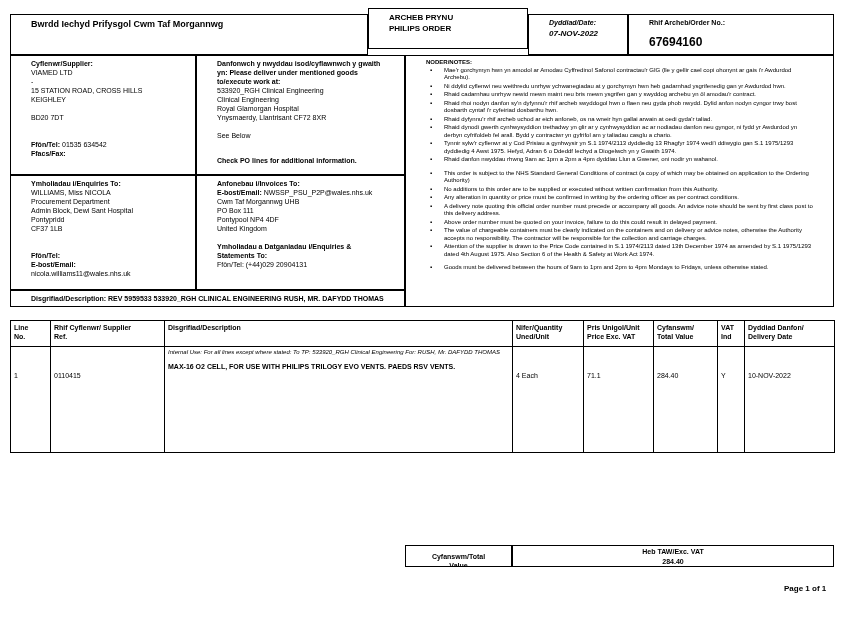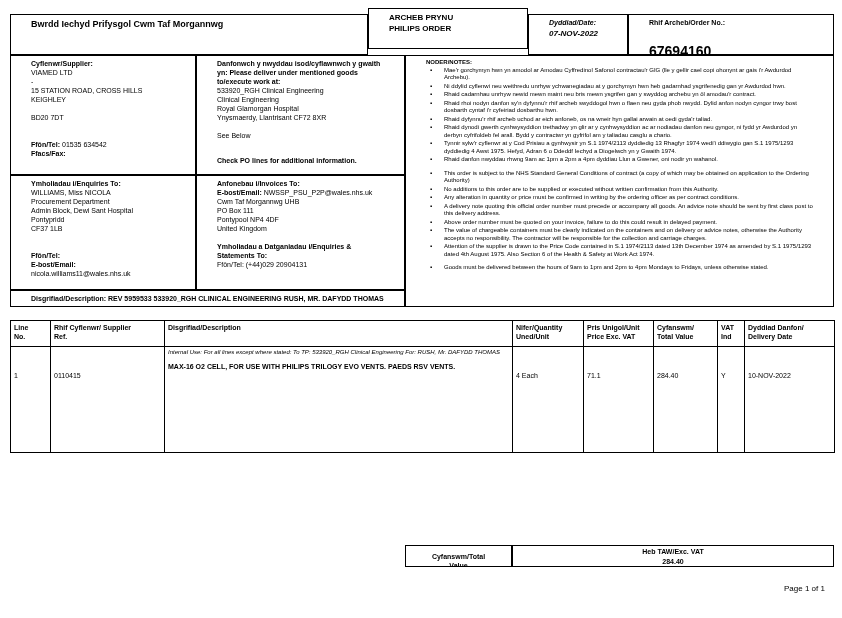--- a/index.html
+++ b/index.html
@@ -17,21 +17,21 @@
   }
   .b { font-weight:bold; }
   .line { min-height:9px; }
 
   
   #box-org     { left:10px;  top:14px; width:358px; height:41px; font-size:9px; line-height:13px; font-weight:bold; }
   #box-title   { left:368px; top:8px; width:160px; height:41px; font-weight:bold; font-size:8px; line-height:11px; }
   #box-date    { left:528px; top:14px; width:100px; height:41px; font-weight:bold;font-style:italic; }
   #box-date .val { font-size:8px; margin-top:2px; }
   #box-orderno { left:628px; top:14px; width:206px; height:41px; font-weight:bold; }
-  #box-orderno .val { font-size:14px; margin-top:20px; }
+  #box-orderno .val { font-size:12px; margin-top:11px; }
 
   
   #box-supplier { left:10px;  top:55px;  width:186px; height:120px; }
   #box-deliver  { left:196px; top:55px;  width:209px; height:120px; }
   #box-notes    { left:405px; top:55px;  width:429px; height:252px; font-size:6px; line-height:7.5px; }
   #box-enquiries{ left:10px;  top:175px; width:186px; height:115px; }
   #box-invoices { left:196px; top:175px; width:209px; height:115px; }
   #box-desc     { left:10px;  top:290px; width:395px; height:17px; font-weight:bold; white-space:nowrap; }
 
   .phones { margin-top:18px; }
@@ -50,21 +50,21 @@
   #items-table th { font-weight:bold; height:26px; }
   #items-table td { height:106px; }
   #items-table td.mid { padding-top:24px; }
   .internal-note { font-style:italic; font-size:6px; line-height:7.5px; }
   .item-desc { font-weight:bold; margin-top:5px; }
 
   
   #total-label { left:405px; top:545px; width:107px; height:22px; font-weight:bold; text-align:center; padding-top:6px; }
   #total-value { left:512px; top:545px; width:322px; height:22px; font-weight:bold; text-align:center; line-height:10px; padding-top:1px; }
 
-  #page-footer { position:absolute; left:784px; top:584px; font-size:8px; font-weight:normal; }
+  #page-footer { position:absolute; left:784px; top:584px; font-size:8px; font-weight:bold; }
 </style>
 </head>
 <body>
 
 <div class="page">
 
   <div class="box" id="box-org">
     <div>Bwrdd Iechyd Prifysgol Cwm Taf Morgannwg</div>
   </div>
   <div class="box" id="box-title">

